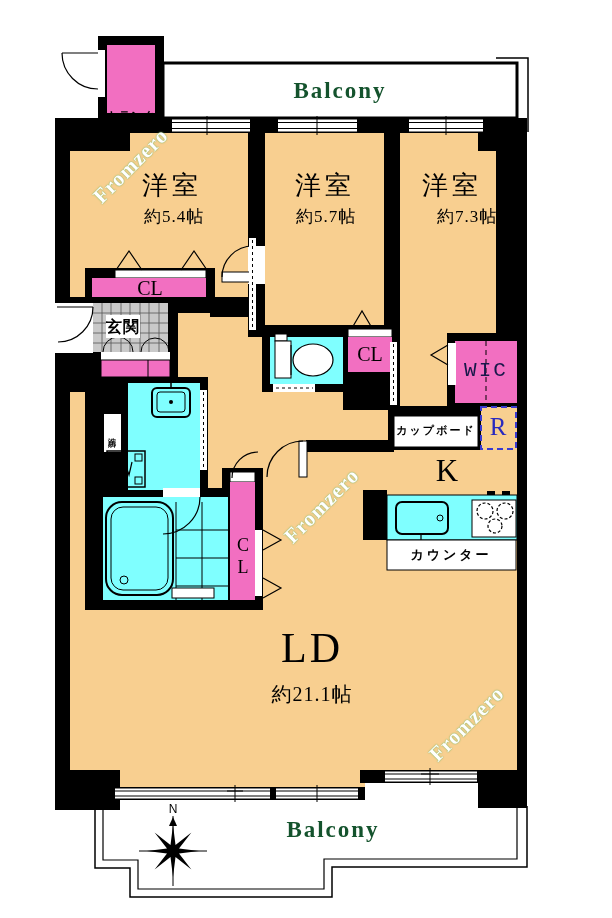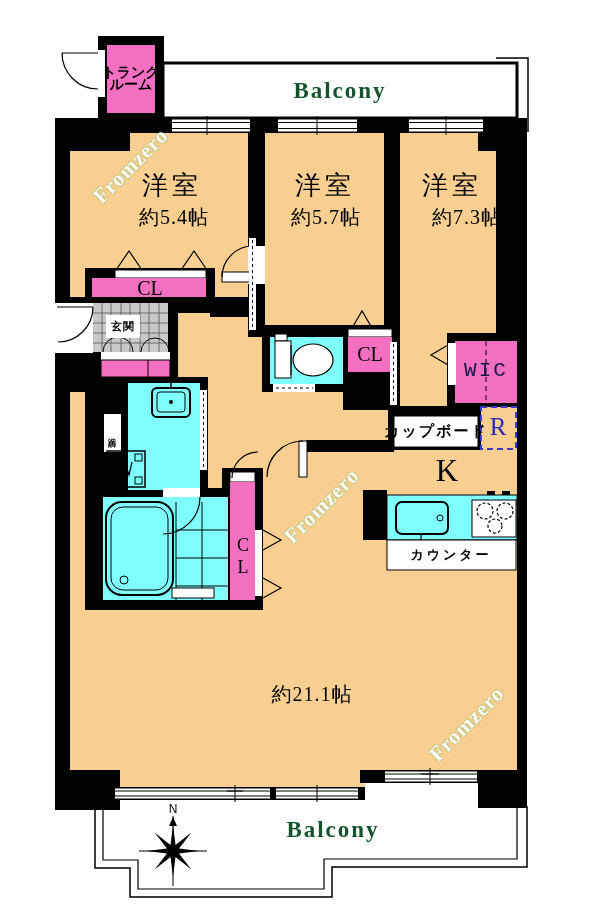--- a/index.html
+++ b/index.html
@@ -4,32 +4,32 @@
 <style>
   html,body{margin:0;padding:0;background:#fff;}
   #plan{position:relative;width:612px;height:918px;background:#fff;overflow:hidden;
         font-family:"Liberation Serif", serif;}
   #plan svg{position:absolute;left:0;top:0;}
   .lbl{position:absolute;transform:translate(-50%,-50%);white-space:nowrap;color:#000;line-height:1.05;}
   .serif{font-family:"Liberation Serif","DejaVu Serif",serif;}
   .gothic{font-family:"Liberation Sans","DejaVu Sans",sans-serif;font-weight:bold;}
   .balcony-t{font-size:23px;letter-spacing:2px;color:#14532d;font-weight:bold;}
   .room-name{font-size:26px;letter-spacing:4px;}
-  .room-size{font-size:20px;letter-spacing:1px;}
+  .room-size{font-size:17px;letter-spacing:1px;}
   .cl{font-size:20px;text-align:center;}
   .cl-v{font-size:18px;text-align:center;line-height:22px;}
   .wic{font-size:21px;letter-spacing:2px;color:#18184a;font-family:Liberation Mono, monospace;}
   .kk{font-size:31px;}
   .rr{font-size:25px;color:#2a2abf;}
   .ld{font-size:42px;letter-spacing:3px;}
   .ld-size{font-size:20px;letter-spacing:1px;}
-  .small-g{font-size:15px;letter-spacing:2px;}
+  .small-g{font-size:11px;letter-spacing:2px;}
   .counter-g{font-size:13px;letter-spacing:3px;}
-  .genkan-g{font-size:11px;letter-spacing:1px;}
-  .trunk-g{font-size:14px;line-height:12px;text-align:center;}
+  .genkan-g{font-size:16px;letter-spacing:1px;}
+  .trunk-g{font-size:12px;line-height:12px;text-align:center;margin-top:44px;}
   .wash-v{writing-mode:vertical-rl;font-size:8.5px;font-family:"Liberation Sans",sans-serif;letter-spacing:1px;}
   .north{font-size:12px;font-family:"Liberation Sans",sans-serif;}
   .wm{position:absolute;transform:translate(-50%,-50%) rotate(-45deg);
       font-family:"Liberation Serif",serif;font-weight:bold;font-size:21px;letter-spacing:1px;
       color:#fff;text-shadow:0 0 2px rgba(140,190,110,.95),0 0 1px rgba(120,180,90,.9);z-index:30;}
 </style>
 </head>
 <body>
 
 <div id="plan">
@@ -253,20 +253,21 @@
 <div class="lbl serif kk" style="left:447px;top:471px;">K</div>
 <div class="lbl gothic counter-g" style="left:451px;top:555px;">カウンター</div>
 
 <div class="lbl serif cl-v" style="left:243px;top:556px;">
   <div>C</div>
   <div>L</div>
 </div>
 
 <div class="lbl wash-v" style="left:112px;top:433px;">洗面所</div>
 
+<div class="lbl serif ld" style="left:312px;top:648px;">LD</div>
 <div class="lbl serif ld-size" style="left:312px;top:694px;">約21.1帖</div>
 
 <div class="lbl serif balcony-t" style="left:333px;top:830px;">Balcony</div>
 <div class="lbl north" style="left:173px;top:809px;">N</div>
 
 <div class="wm" style="left:131px;top:166px;">Fromzero</div>
 <div class="wm" style="left:322px;top:506px;">Fromzero</div>
 <div class="wm" style="left:467px;top:724px;">Fromzero</div>
 
 </div>

